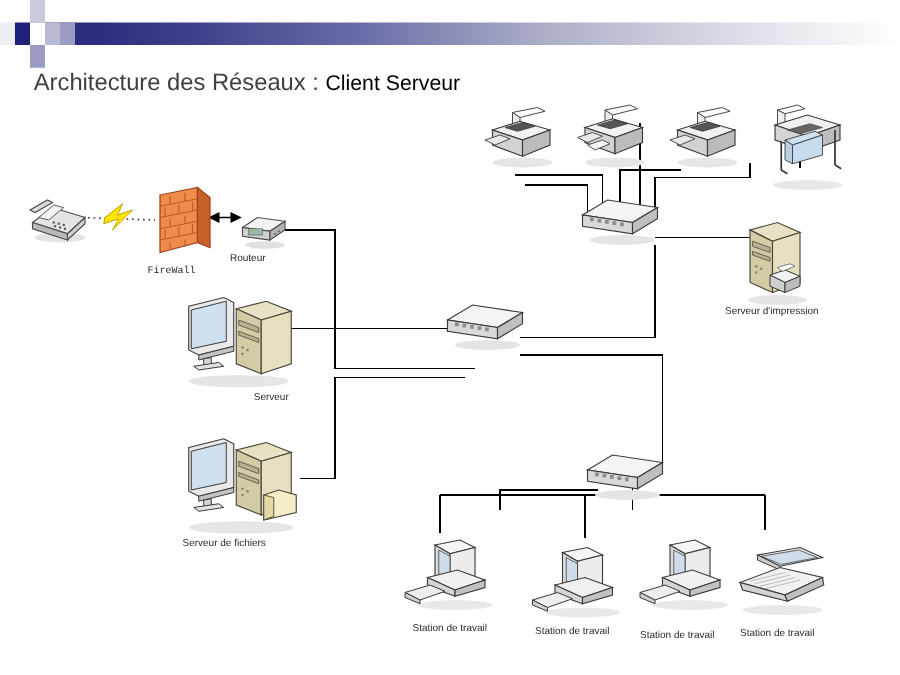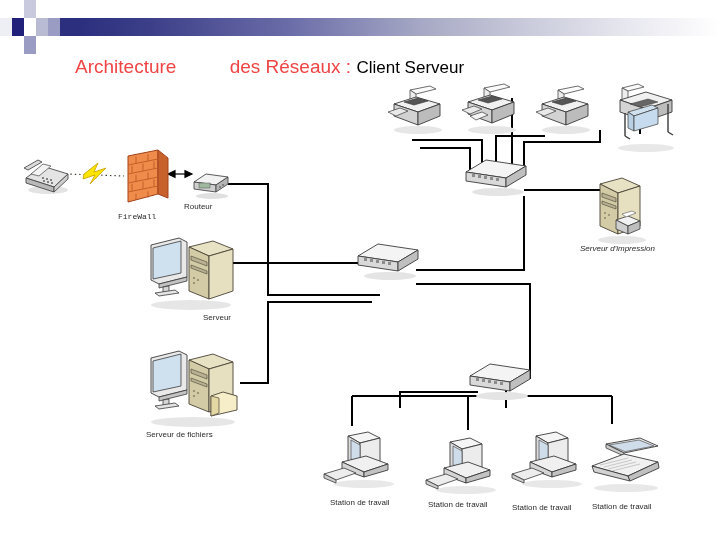--- a/index.html
+++ b/index.html
@@ -9,21 +9,21 @@
   #slide{position:relative;width:720px;height:540px;background:#ffffff;overflow:hidden;}
 
   
   #header-band{position:absolute;left:0;top:0;width:720px;height:42px;}
   #band-gradient{position:absolute;left:24px;top:18px;width:696px;height:18px;
       background:linear-gradient(to right,#2b2f7e 0%,#2b2f7e 8%,#3c3f88 18%,#6a6ca8 38%,#a9abc6 58%,#cdcedd 74%,#e8e8f0 87%,#ffffff 100%);}
   .chk{position:absolute;}
 
   
   #title{position:absolute;left:27px;top:56px;white-space:nowrap;}
-  #title .t-red{color:#ef4444;font-size:19px;margin-left:48px;}
+  #title .t-red{color:#404040;font-size:19px;}
   #title .t-black{color:#000;font-size:17px;text-align:center;}
 
   
   #diagram{position:absolute;left:0;top:78px;width:720px;height:462px;}
   #wires{position:absolute;left:0;top:0;width:720px;height:462px;}
   .node{position:absolute;}
   .node svg{display:block;}
   .lbl{position:absolute;font-size:8px;color:#2a2a2a;white-space:nowrap;
        font-family:"Liberation Sans","DejaVu Sans",sans-serif;text-align:center;}
 </style>
@@ -391,20 +391,20 @@
             <path d="M24 33 L52 26"></path>
             <path d="M28 35 L56 28"></path>
         </g>
       </svg>
     </div>
 
     <div class="lbl" style="left:118px;top:134px;font-family:Liberation Mono, monospace;">FireWall</div>
     <div class="lbl" style="left:184px;top:124px;">Routeur</div>
     <div class="lbl" style="left:176px;top:235px;padding-left:27px;">Serveur</div>
     <div class="lbl" style="left:146px;top:352px;">Serveur de fichiers</div>
-    <div class="lbl" style="left:580px;top:166px;font-style:italic;">Serveur d'impression</div>
+    <div class="lbl" style="left:580px;top:166px;">Serveur d'impression</div>
     <div class="lbl" style="left:330px;top:420px;">Station de travail</div>
     <div class="lbl" style="left:428px;top:422px;">Station de travail</div>
     <div class="lbl" style="left:512px;top:425px;">Station de travail</div>
     <div class="lbl" style="left:592px;top:424px;">Station de travail</div>
 
   </div>
 </div>
 
 </body></html>

